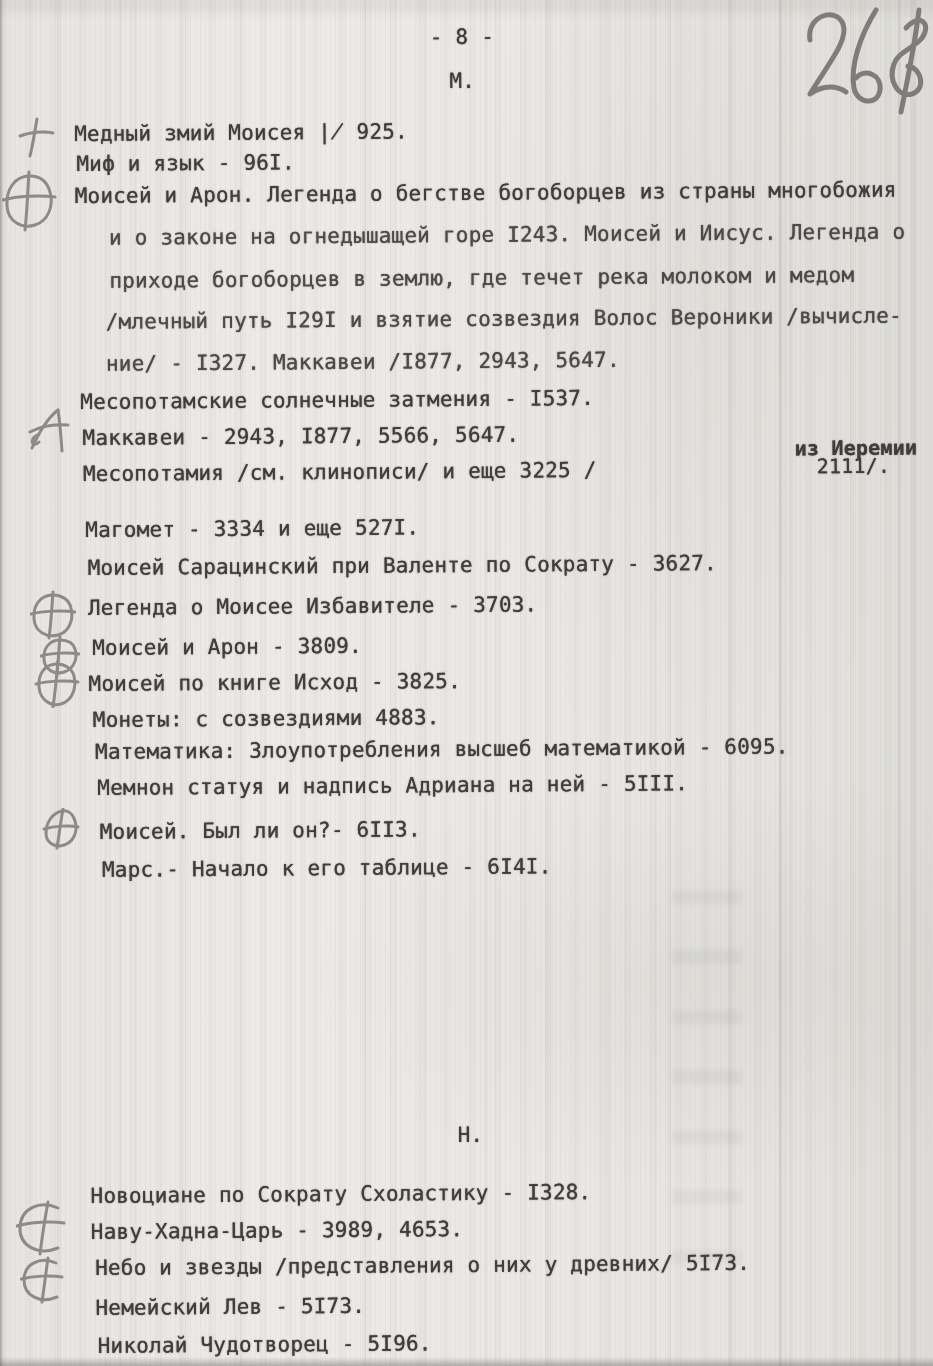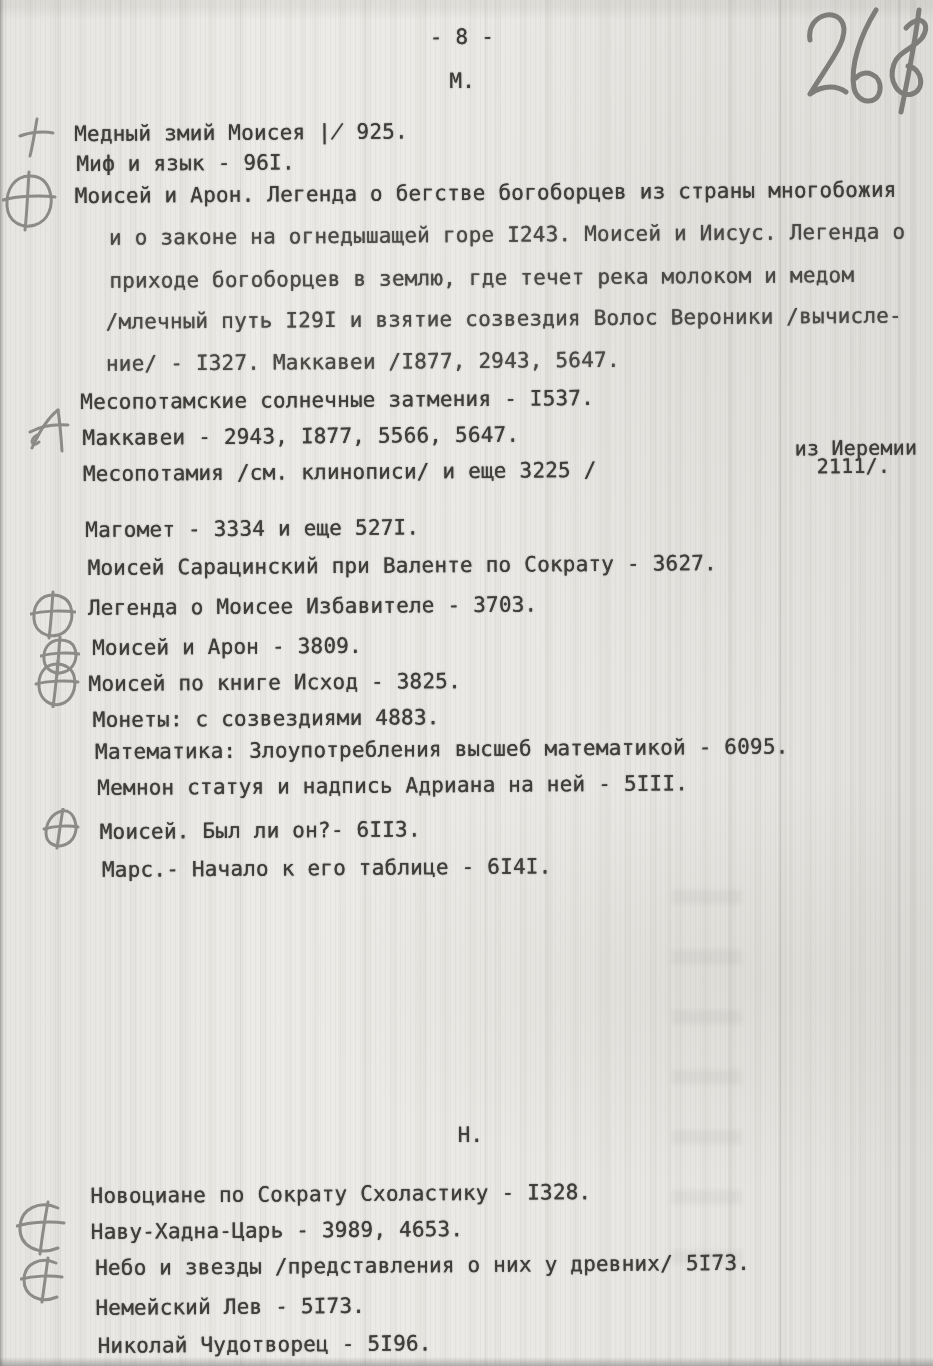--- a/index.html
+++ b/index.html
@@ -135,21 +135,21 @@
     <div class="typed" style="left:78px;top:118px;">Медный змий Моисея ∤ 925.</div>
     <div class="typed" style="left:80px;top:148px;">Миф и язык - 96I.</div>
     <div class="typed" style="left:78px;top:180px;">Моисей и Арон. Легенда о бегстве богоборцев из страны многобожия</div>
     <div class="typed para" style="left:112px;top:222px;">и о законе на огнедышащей горе I243. Моисей и Иисус. Легенда о</div>
     <div class="typed para" style="left:112px;top:265px;">приходе богоборцев в землю, где течет река молоком и медом</div>
     <div class="typed para" style="left:108px;top:306px;">/млечный путь I29I и взятие созвездия Волос Вероники /вычисле-</div>
     <div class="typed para" style="left:108px;top:348px;">ние/ - I327. Маккавеи /I877, 2943, 5647.</div>
     <div class="typed" style="left:82px;top:386px;">Месопотамские солнечные затмения - I537.</div>
     <div class="typed" style="left:84px;top:422px;">Маккавеи - 2943, I877, 5566, 5647.</div>
     <div class="typed" style="left:84px;top:458px;">Месопотамия /см. клинописи/ и еще 3225 /</div>
-    <div class="typed sidenote" style="left:796px;top:438px;">из Иеремии</div>
+    <div class="typed sidenote" style="left:796px;top:438px;font-weight:bold;">из Иеремии</div>
     <div class="typed sidenote" style="left:818px;top:456px;">2111/.</div>
     <div class="typed" style="left:86px;top:514px;">Магомет - 3334 и еще 527I.</div>
     <div class="typed" style="left:88px;top:552px;">Моисей Сарацинский при Валенте по Сократу - 3627.</div>
     <div class="typed" style="left:88px;top:592px;">Легенда о Моисее Избавителе - 3703.</div>
     <div class="typed" style="left:92px;top:632px;">Моисей и Арон - 3809.</div>
     <div class="typed" style="left:88px;top:668px;">Моисей по книге Исход - 3825.</div>
     <div class="typed" style="left:92px;top:704px;">Монеты: с созвездиями 4883.</div>
     <div class="typed" style="left:94px;top:736px;">Математика: Злоупотребления высшеб математикой - 6095.</div>
     <div class="typed" style="left:96px;top:772px;">Мемнон статуя и надпись Адриана на ней - 5III.</div>
     <div class="typed" style="left:98px;top:816px;">Моисей. Был ли он?- 6II3.</div>

